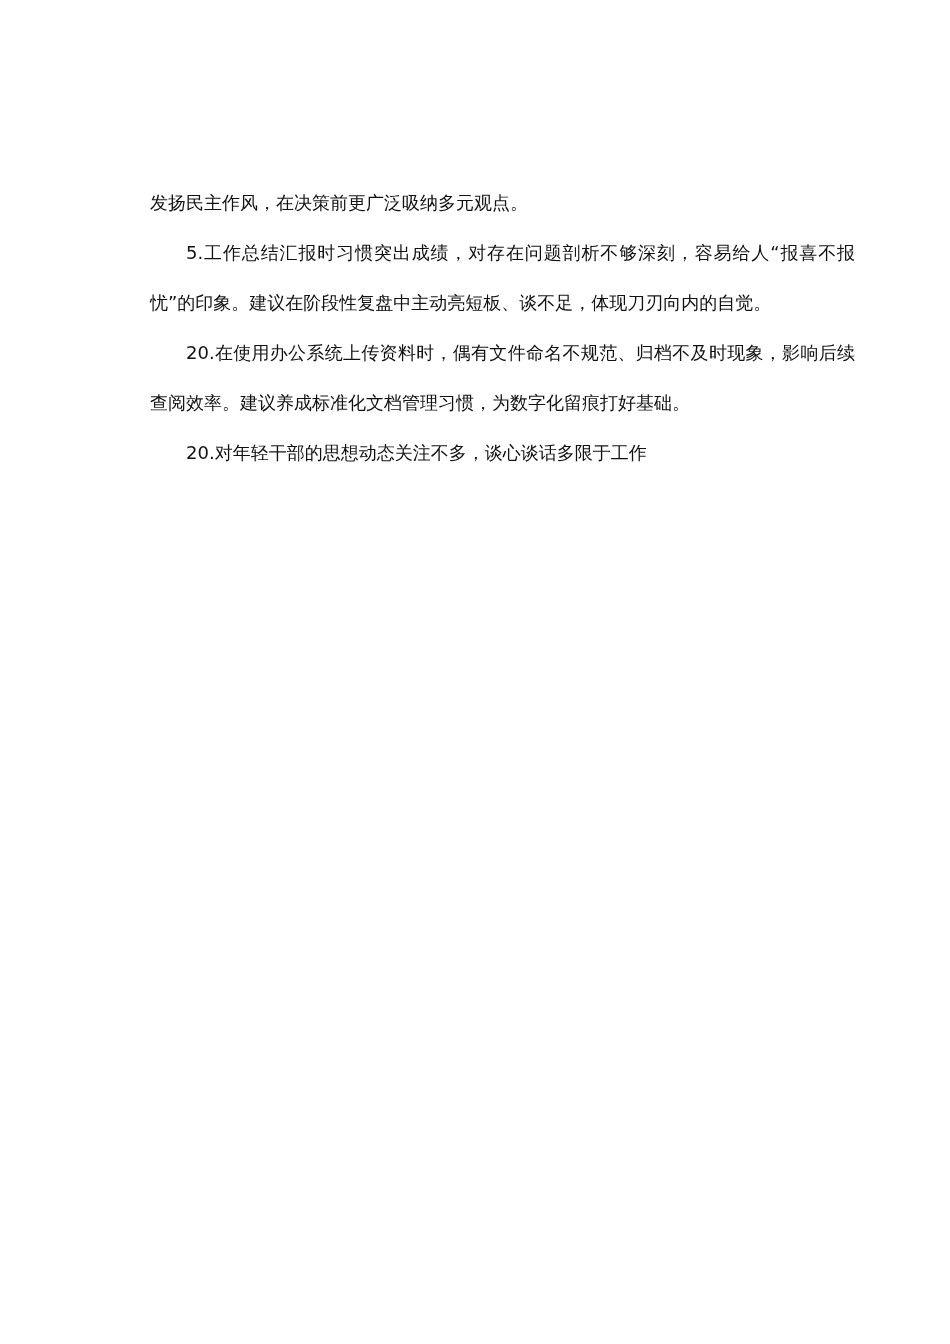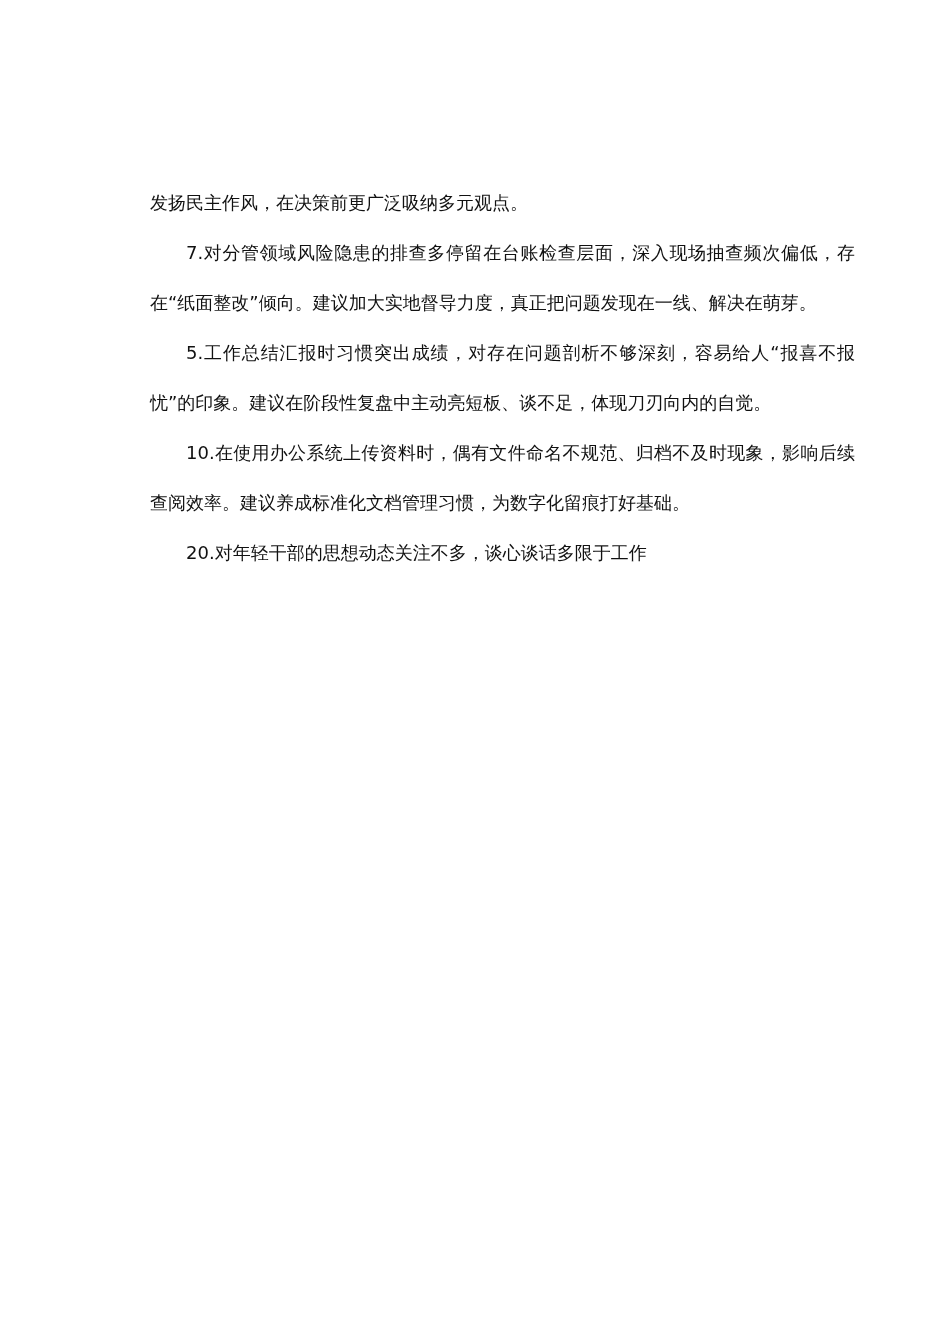--- a/index.html
+++ b/index.html
@@ -18,17 +18,16 @@
       margin-left: 23px;
     }
     .para { margin: 0; padding: 0; }
     .para.indent { text-indent: 2em; }
   </style>
 </head>
 <body>
 
 <div class="page">
   <p class="para">发扬民主作风，在决策前更广泛吸纳多元观点。</p>
-  <p class="para indent">7.对分管领域风险隐患的排查多停留在台账检查层面，深入现场抽查频次偏低，存在“纸面整改”倾向。建议加大实地督导力度，真正把问题发现在一线、解决在萌芽。</p>
   <p class="para indent">5.工作总结汇报时习惯突出成绩，对存在问题剖析不够深刻，容易给人“报喜不报忧”的印象。建议在阶段性复盘中主动亮短板、谈不足，体现刀刃向内的自觉。</p>
-  <p class="para indent">10.在使用办公系统上传资料时，偶有文件命名不规范、归档不及时现象，影响后续查阅效率。建议养成标准化文档管理习惯，为数字化留痕打好基础。</p>
+  <p class="para indent">20.在使用办公系统上传资料时，偶有文件命名不规范、归档不及时现象，影响后续查阅效率。建议养成标准化文档管理习惯，为数字化留痕打好基础。</p>
   <p class="para indent">20.对年轻干部的思想动态关注不多，谈心谈话多限于工作</p>
 </div>
 
 </body></html>

